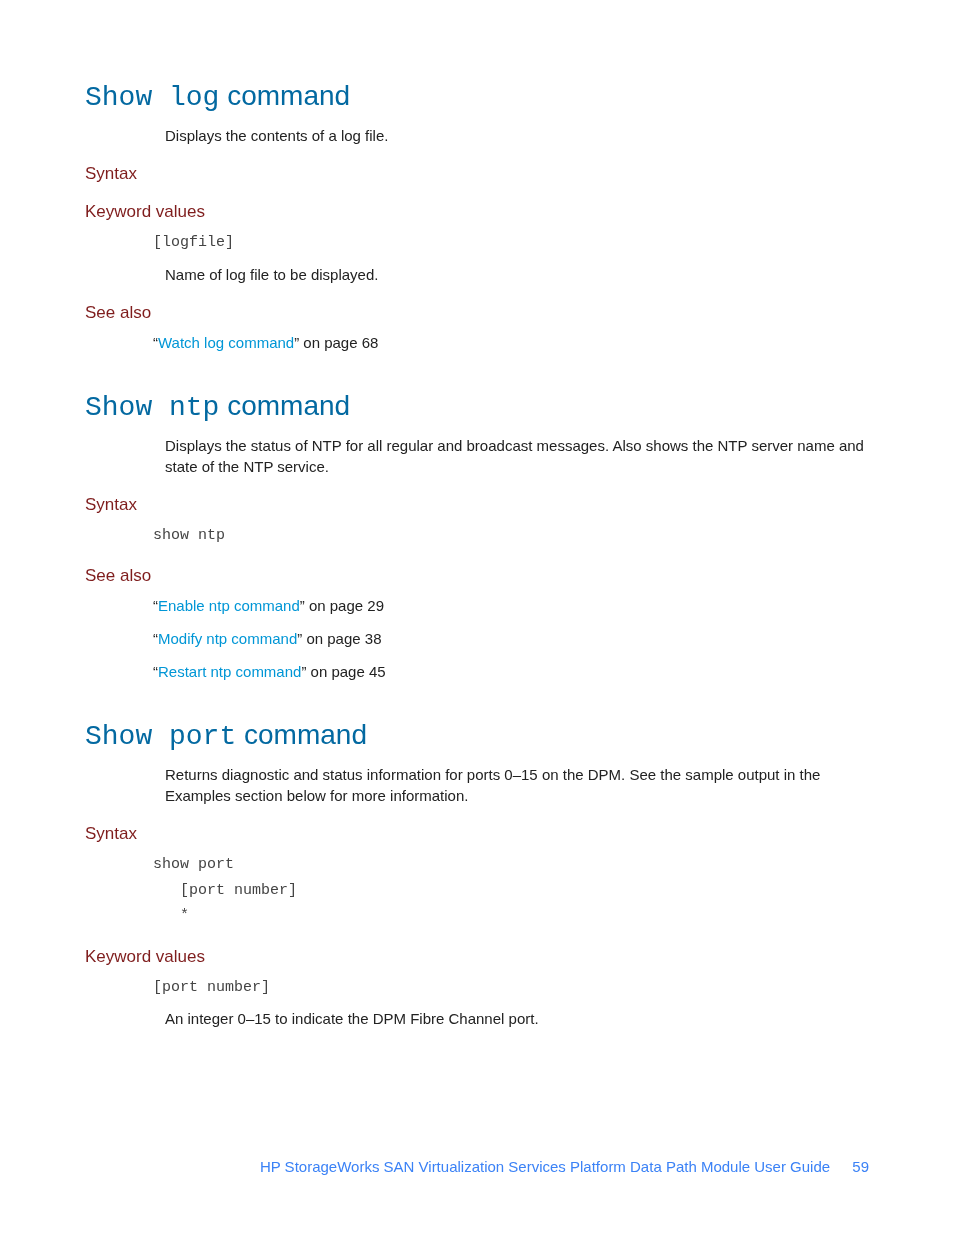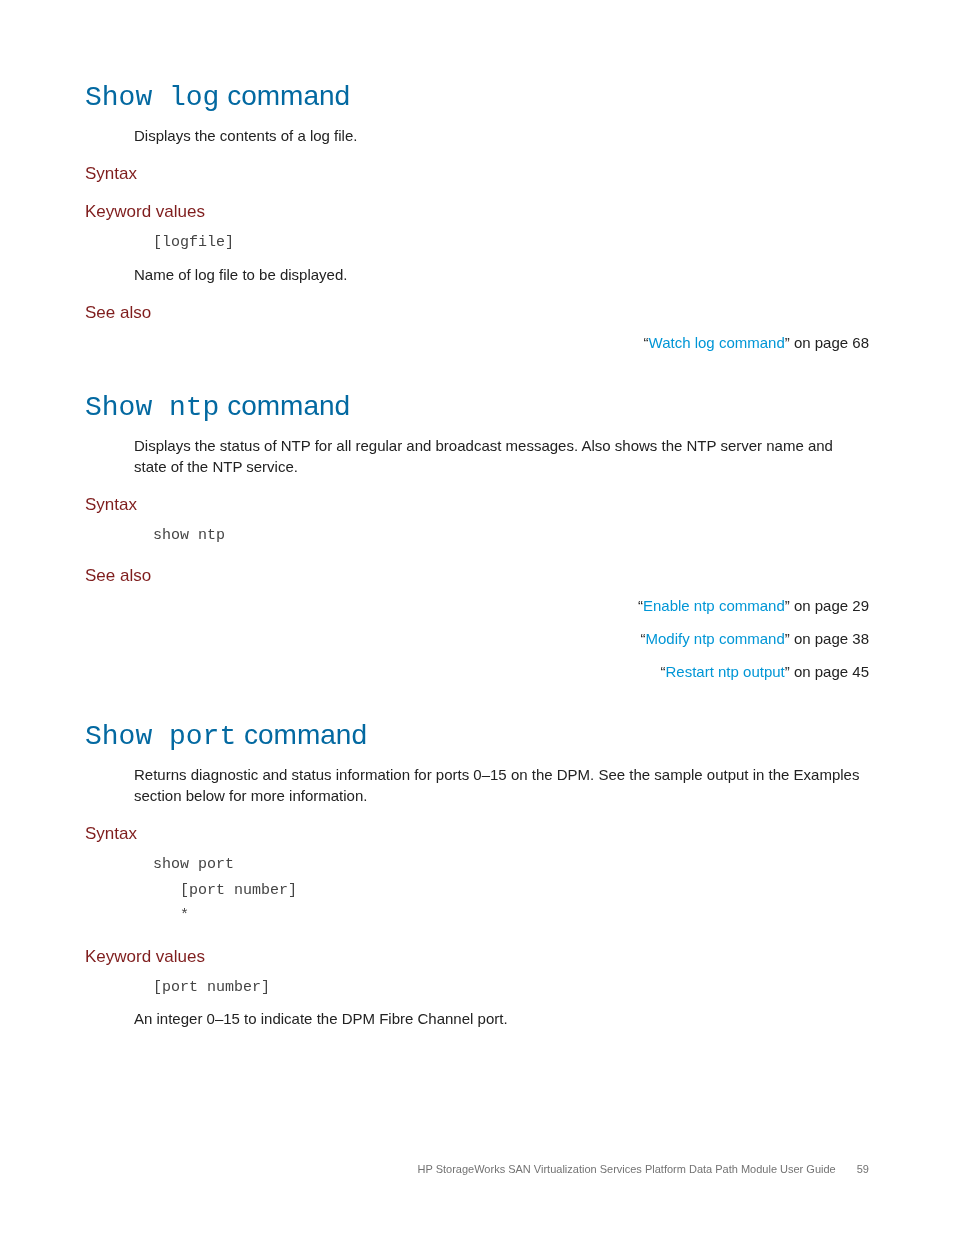--- a/index.html
+++ b/index.html
@@ -32,21 +32,21 @@
   h1.heading .mono {
     font-family: "Courier New", Courier, monospace;
     font-size: 28px;
   }
   h1.heading .sans {
     font-family: "Arial", sans-serif;
   }
   .body-text {
     font-size: 15px;
     line-height: 1.4;
-    margin: 8px 0 8px 49px;
+    margin: 8px 0 8px 80px;
     color: #222;
   }
   h2.subheading {
     font-size: 17px;
     font-weight: 400;
     color: #7f1d1d;
     margin: 18px 0 6px 0;
   }
   .mono-text {
     font-family: "Courier New", Courier, monospace;
@@ -54,34 +54,33 @@
     margin: 8px 0 8px 68px;
     color: #444;
     white-space: pre;
     line-height: 1.7;
   }
   .see-also-line {
     font-size: 15px;
     margin: 6px 0 6px 68px;
     color: #222;
     line-height: 1.8;
-    text-align: right;
   }
   .link {
     color: #0096d6;
   }
   .section-gap {
     height: 28px;
   }
   .footer {
     position: absolute;
     bottom: 60px;
     right: 85px;
-    font-size: 11px;
-    color: #737373;
+    font-size: 15px;
+    color: #3b82f6;
     text-align: right;
   }
   .footer .pagenum {
     margin-left: 18px;
   }
 </style>
 </head>
 <body>
 
 <div class="page">
@@ -95,21 +94,21 @@
       <h2 class="subheading">See also</h2>
       <div class="see-also-line"><span>“</span><span class="link">Watch log command</span><span>” on page 68</span></div>
       <div class="section-gap"></div>
       <h1 class="heading"><span class="mono">Show ntp</span><span class="sans"> command</span></h1>
       <div class="body-text">Displays the status of NTP for all regular and broadcast messages. Also shows the NTP server name and state of the NTP service.</div>
       <h2 class="subheading">Syntax</h2>
       <div class="mono-text">show ntp</div>
       <h2 class="subheading">See also</h2>
       <div class="see-also-line"><span>“</span><span class="link">Enable ntp command</span><span>” on page 29</span></div>
       <div class="see-also-line"><span>“</span><span class="link">Modify ntp command</span><span>” on page 38</span></div>
-      <div class="see-also-line"><span>“</span><span class="link">Restart ntp output</span><span>” on page 45</span></div>
+      <div class="see-also-line"><span>“</span><span class="link">Restart ntp command</span><span>” on page 45</span></div>
       <div class="section-gap"></div>
       <h1 class="heading"><span class="mono">Show port</span><span class="sans"> command</span></h1>
       <div class="body-text">Returns diagnostic and status information for ports 0–15 on the DPM. See the sample output in the Examples section below for more information.</div>
       <h2 class="subheading">Syntax</h2>
       <div class="mono-text">show port
    [port number]
    *</div>
       <h2 class="subheading">Keyword values</h2>
       <div class="mono-text">[port number]</div>
       <div class="body-text">An integer 0–15 to indicate the DPM Fibre Channel port.</div>

